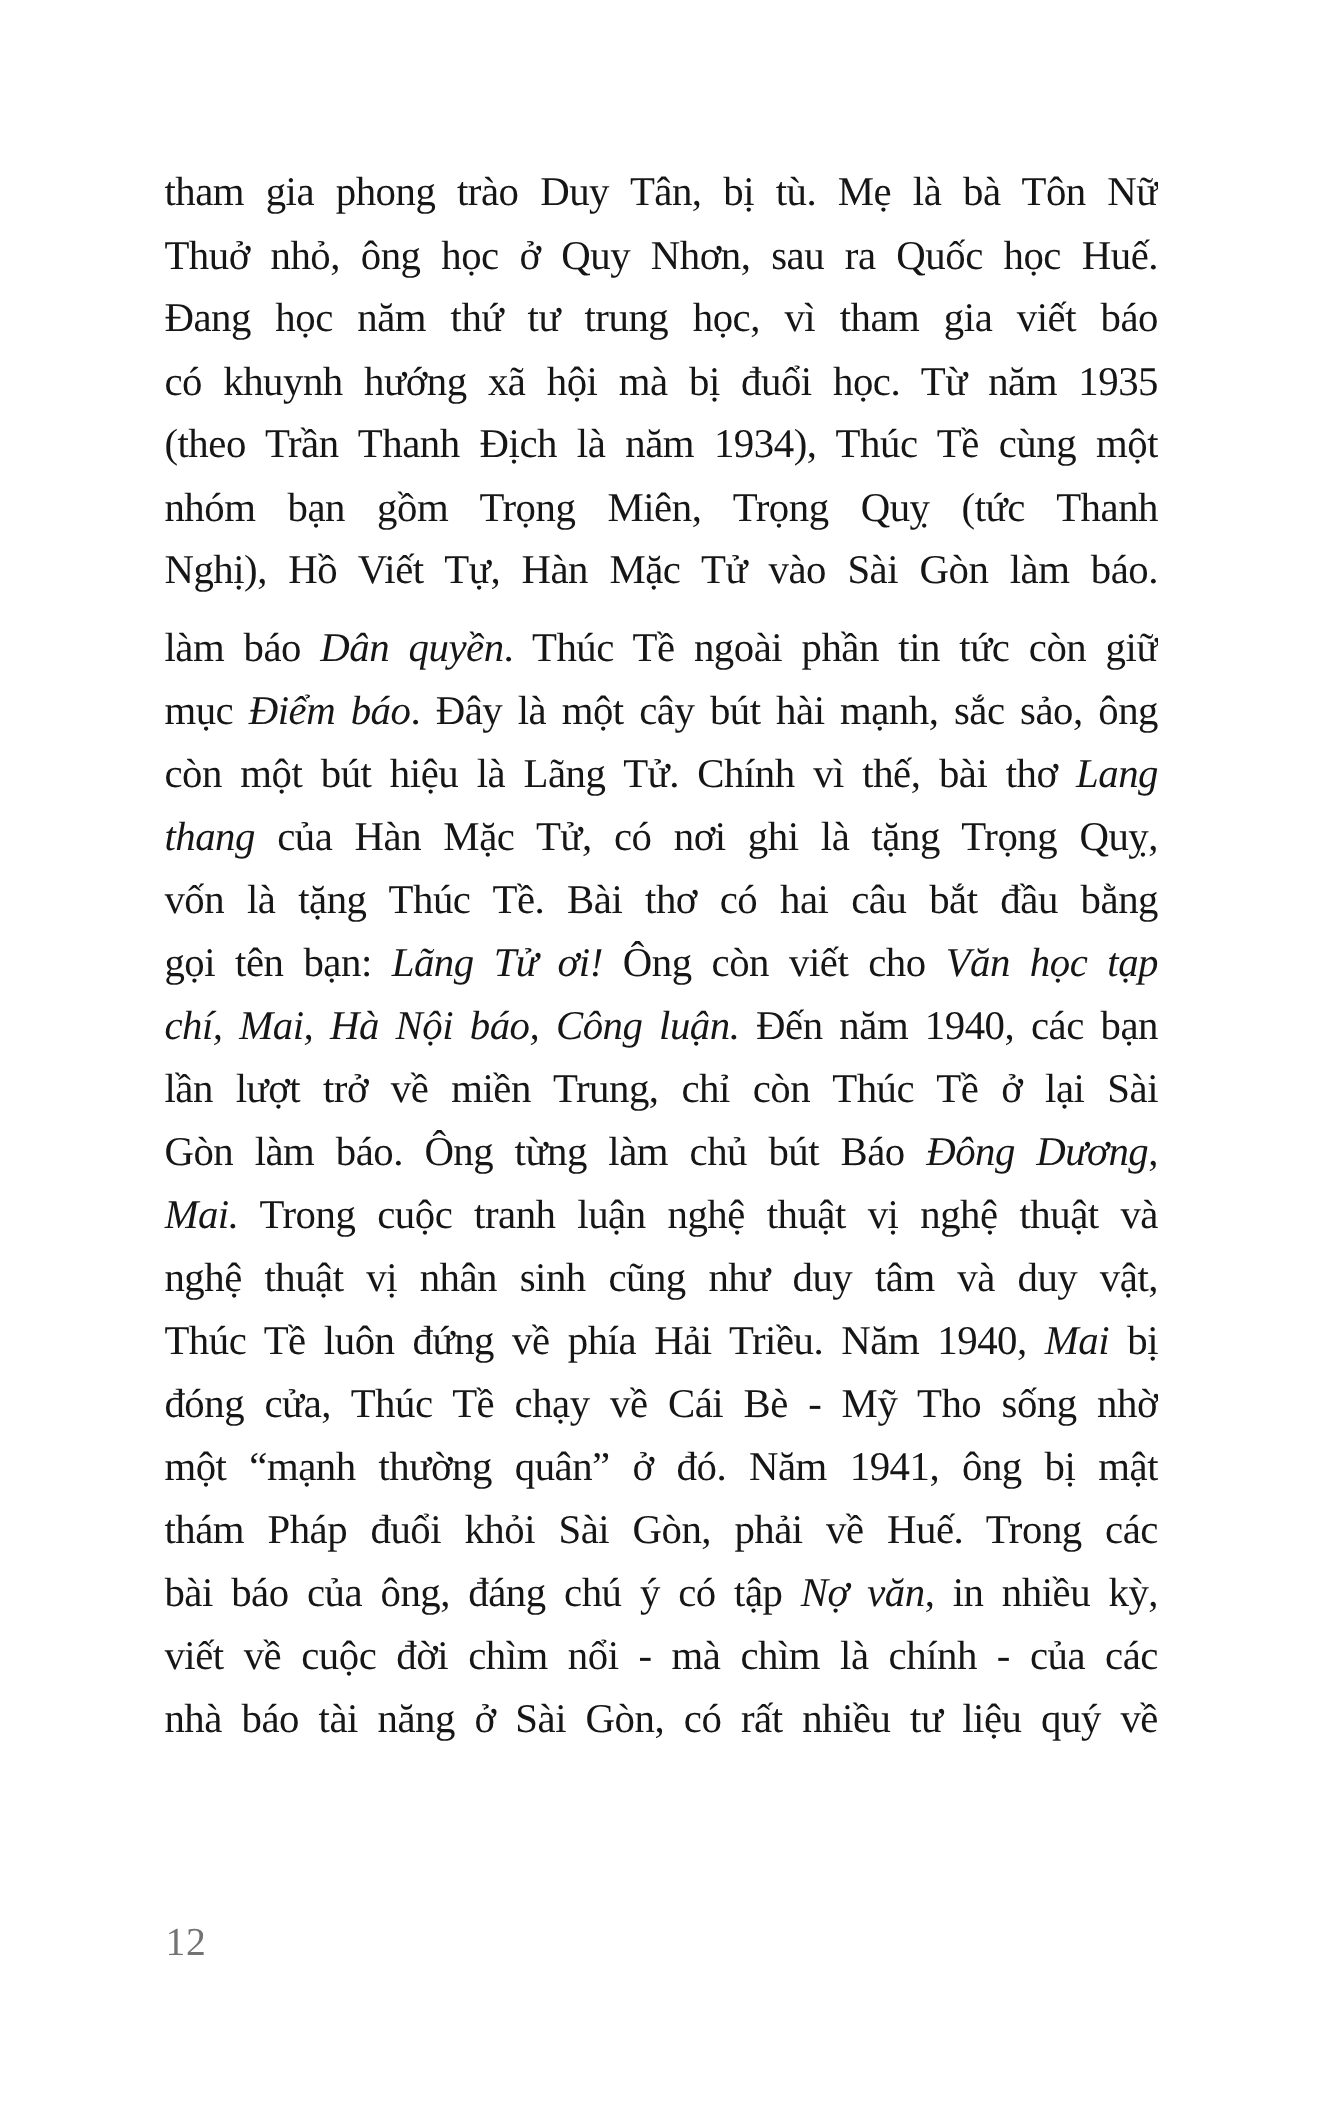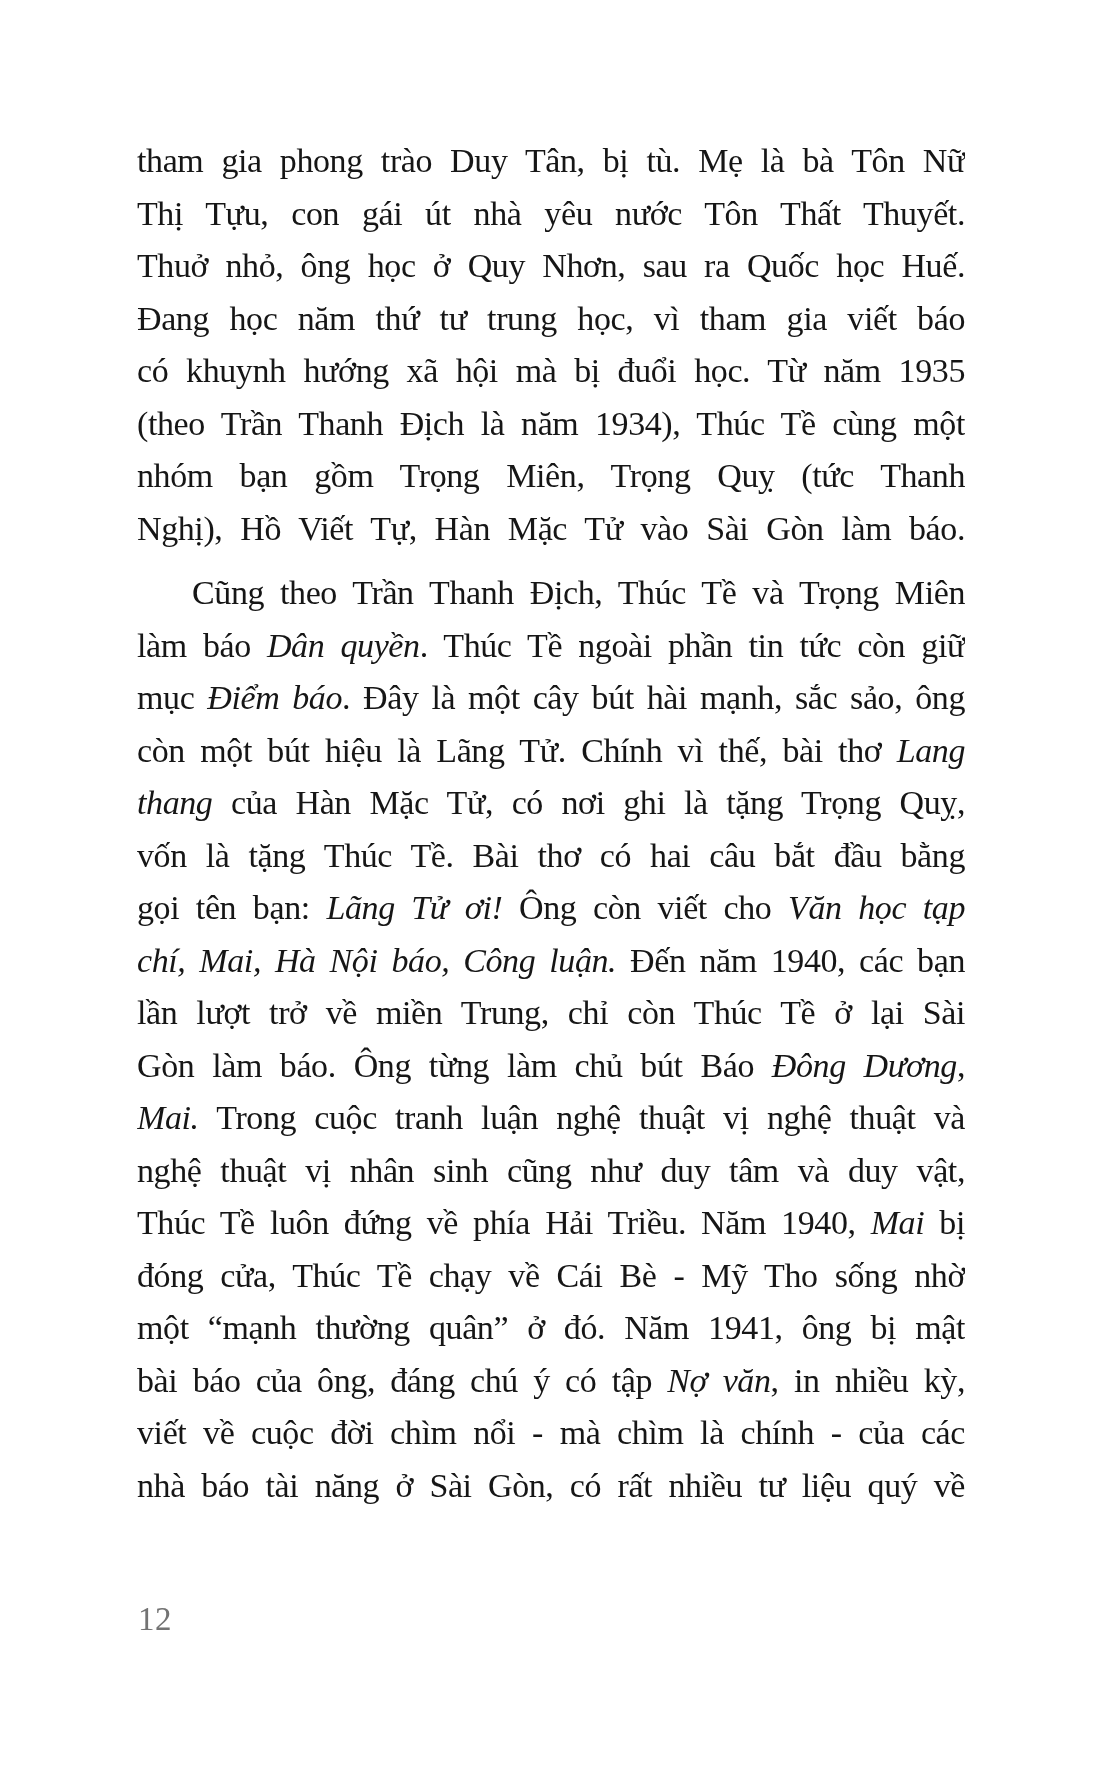--- a/index.html
+++ b/index.html
@@ -47,43 +47,42 @@
     color: #737373;
   }
 </style>
 </head>
 <body>
 
 <div class="book-page">
   <div class="text-block" id="text-block">
       <div class="para">
         <div class="line"><span class="seg">tham gia phong trào Duy Tân, bị tù. Mẹ là bà Tôn Nữ</span></div>
-        <div class="line"><span class="seg">Thị Tựu, con gái út nhà yêu nước Tôn Thất Thuyết.</span></div>
         <div class="line"><span class="seg">Thuở nhỏ, ông học ở Quy Nhơn, sau ra Quốc học Huế.</span></div>
         <div class="line"><span class="seg">Đang học năm thứ tư trung học, vì tham gia viết báo</span></div>
         <div class="line"><span class="seg">có khuynh hướng xã hội mà bị đuổi học. Từ năm 1935</span></div>
         <div class="line"><span class="seg">(theo Trần Thanh Địch là năm 1934), Thúc Tề cùng một</span></div>
         <div class="line"><span class="seg">nhóm bạn gồm Trọng Miên, Trọng Quỵ (tức Thanh</span></div>
         <div class="line"><span class="seg">Nghị), Hồ Viết Tự, Hàn Mặc Tử vào Sài Gòn làm báo.</span></div>
       </div>
       <div class="para">
-        <div class="line indent"><span class="seg">Cũng theo Trần Thanh Địch, Thúc Tề và Trọng Miên</span></div>
         <div class="line"><span class="seg">làm báo </span><span class="seg it">Dân quyền</span><span class="seg">. Thúc Tề ngoài phần tin tức còn giữ</span></div>
         <div class="line"><span class="seg">mục </span><span class="seg it">Điểm báo</span><span class="seg">. Đây là một cây bút hài mạnh, sắc sảo, ông</span></div>
         <div class="line"><span class="seg">còn một bút hiệu là Lãng Tử. Chính vì thế, bài thơ </span><span class="seg it">Lang</span></div>
         <div class="line"><span class="seg it">thang</span><span class="seg"> của Hàn Mặc Tử, có nơi ghi là tặng Trọng Quỵ,</span></div>
         <div class="line"><span class="seg">vốn là tặng Thúc Tề. Bài thơ có hai câu bắt đầu bằng</span></div>
         <div class="line"><span class="seg">gọi tên bạn: </span><span class="seg it">Lãng Tử ơi!</span><span class="seg"> Ông còn viết cho </span><span class="seg it">Văn học tạp</span></div>
         <div class="line"><span class="seg it">chí, Mai, Hà Nội báo, Công luận.</span><span class="seg"> Đến năm 1940, các bạn</span></div>
         <div class="line"><span class="seg">lần lượt trở về miền Trung, chỉ còn Thúc Tề ở lại Sài</span></div>
         <div class="line"><span class="seg">Gòn làm báo. Ông từng làm chủ bút Báo </span><span class="seg it">Đông Dương</span><span class="seg">,</span></div>
         <div class="line"><span class="seg it">Mai.</span><span class="seg"> Trong cuộc tranh luận nghệ thuật vị nghệ thuật và</span></div>
         <div class="line"><span class="seg">nghệ thuật vị nhân sinh cũng như duy tâm và duy vật,</span></div>
         <div class="line"><span class="seg">Thúc Tề luôn đứng về phía Hải Triều. Năm 1940, </span><span class="seg it">Mai</span><span class="seg"> bị</span></div>
         <div class="line"><span class="seg">đóng cửa, Thúc Tề chạy về Cái Bè - Mỹ Tho sống nhờ</span></div>
         <div class="line"><span class="seg">một “mạnh thường quân” ở đó. Năm 1941, ông bị mật</span></div>
+        <div class="line"><span class="seg">thám Pháp đuổi khỏi Sài Gòn, phải về Huế. Trong các</span></div>
         <div class="line"><span class="seg">bài báo của ông, đáng chú ý có tập </span><span class="seg it">Nợ văn</span><span class="seg">, in nhiều kỳ,</span></div>
         <div class="line"><span class="seg">viết về cuộc đời chìm nổi - mà chìm là chính - của các</span></div>
         <div class="line"><span class="seg">nhà báo tài năng ở Sài Gòn, có rất nhiều tư liệu quý về</span></div>
       </div>
     </div>
   <div class="page-number">12</div>
 </div>
 
 </body></html>

